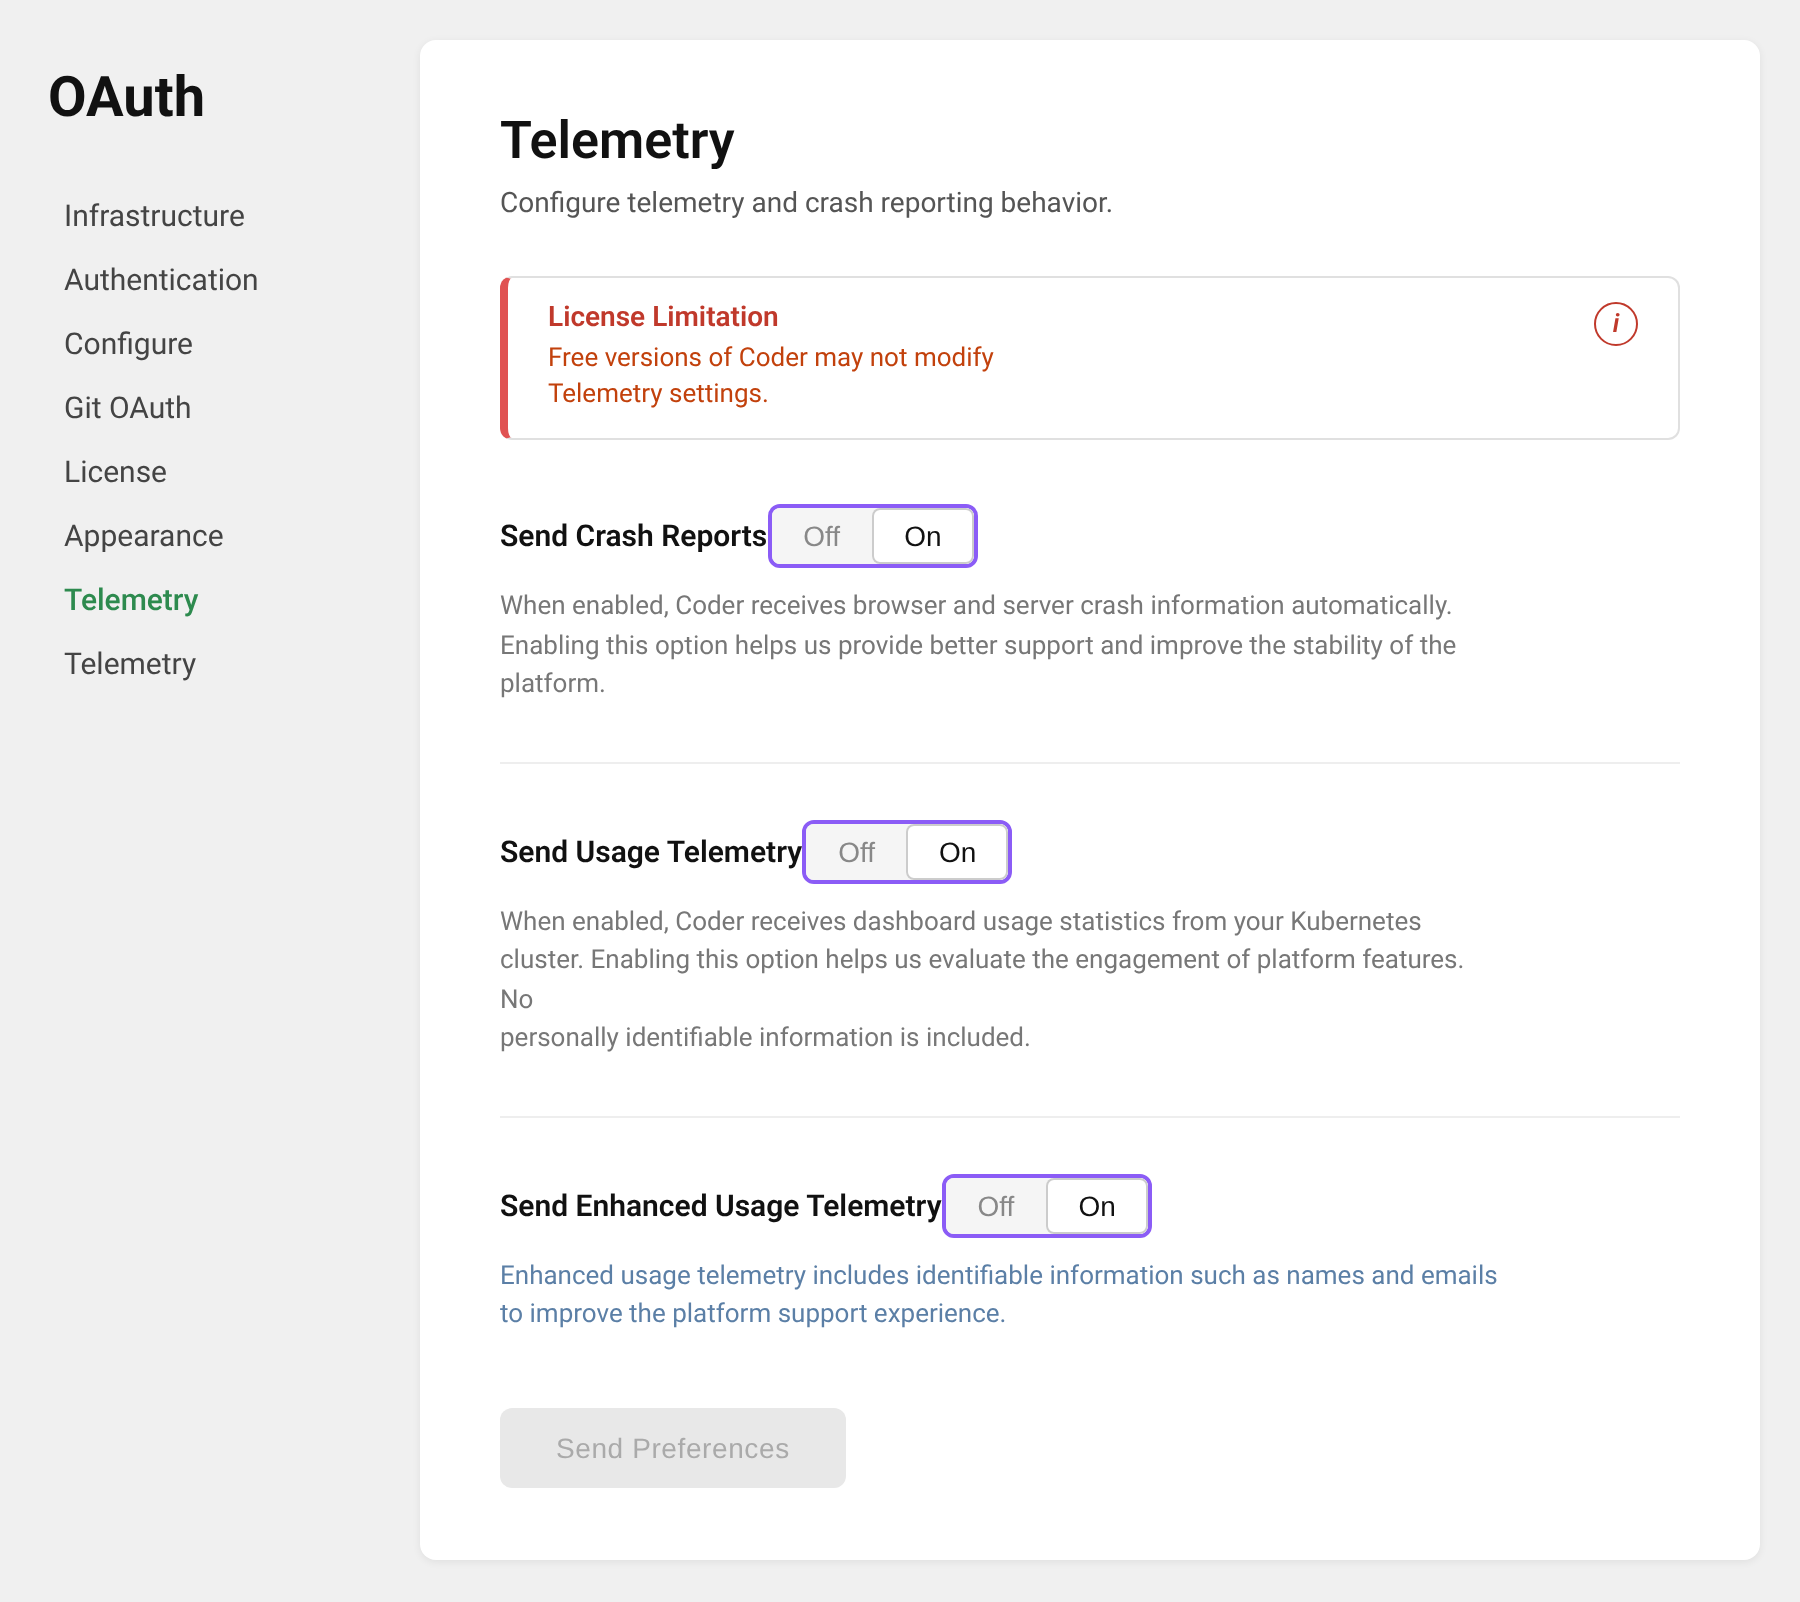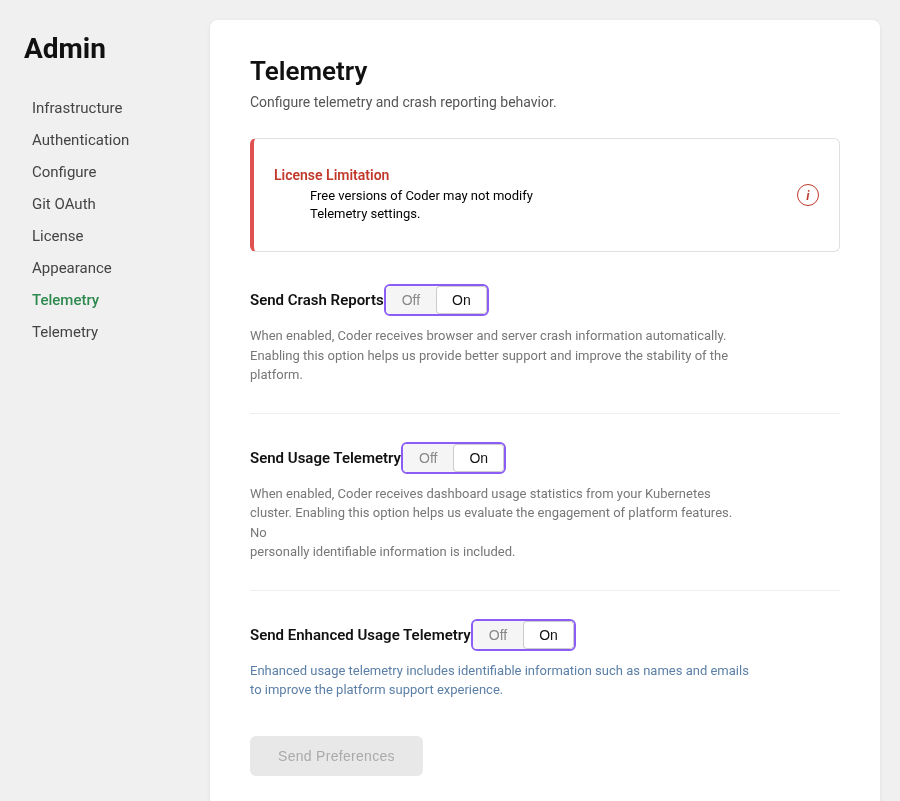--- a/index.html
+++ b/index.html
@@ -73,38 +73,37 @@
     .page-subtitle {
       font-size: 14px;
       color: #555;
       margin-bottom: 28px;
     }
     
     .license-box {
       border: 1px solid #e0e0e0;
       border-left: 4px solid #e05252;
       border-radius: 6px;
-      padding: 28px 20px;
+      padding: 12px 20px;
       margin-bottom: 32px;
       display: flex;
       justify-content: space-between;
-      align-items: center;
+      align-items: flex-start;
     }
     .license-box-content {}
     .license-title {
       color: #c0392b;
       font-size: 14px;
       font-weight: 600;
       margin-bottom: 4px;
     }
     .license-desc {
       font-size: 13px;
-      color: #000000;
+      color: #c2410c;
       line-height: 1.4;
-      margin-left: 36px;
     }
     .info-icon {
       width: 22px;
       height: 22px;
       border: 1.5px solid #c0392b;
       border-radius: 50%;
       display: flex;
       align-items: center;
       justify-content: center;
       color: #c0392b;
@@ -180,21 +179,21 @@
       cursor: default;
       margin-top: 8px;
     }
   </style>
 </head>
 <body>
 
 <div class="app-container">
 
   <aside class="sidebar">
-    <div class="sidebar-title">Admin</div>
+    <div class="sidebar-title">OAuth</div>
     <nav class="sidebar-nav">
 
     <a class="sidebar-item" href="#">Infrastructure</a>
         <a class="sidebar-item" href="#">Authentication</a>
         <a class="sidebar-item" href="#">Configure</a>
         <a class="sidebar-item" href="#">Git OAuth</a>
         <a class="sidebar-item" href="#">License</a>
         <a class="sidebar-item" href="#">Appearance</a>
         <a class="sidebar-item active" href="#">Telemetry</a>
         <a class="sidebar-item" href="#">Telemetry</a>

